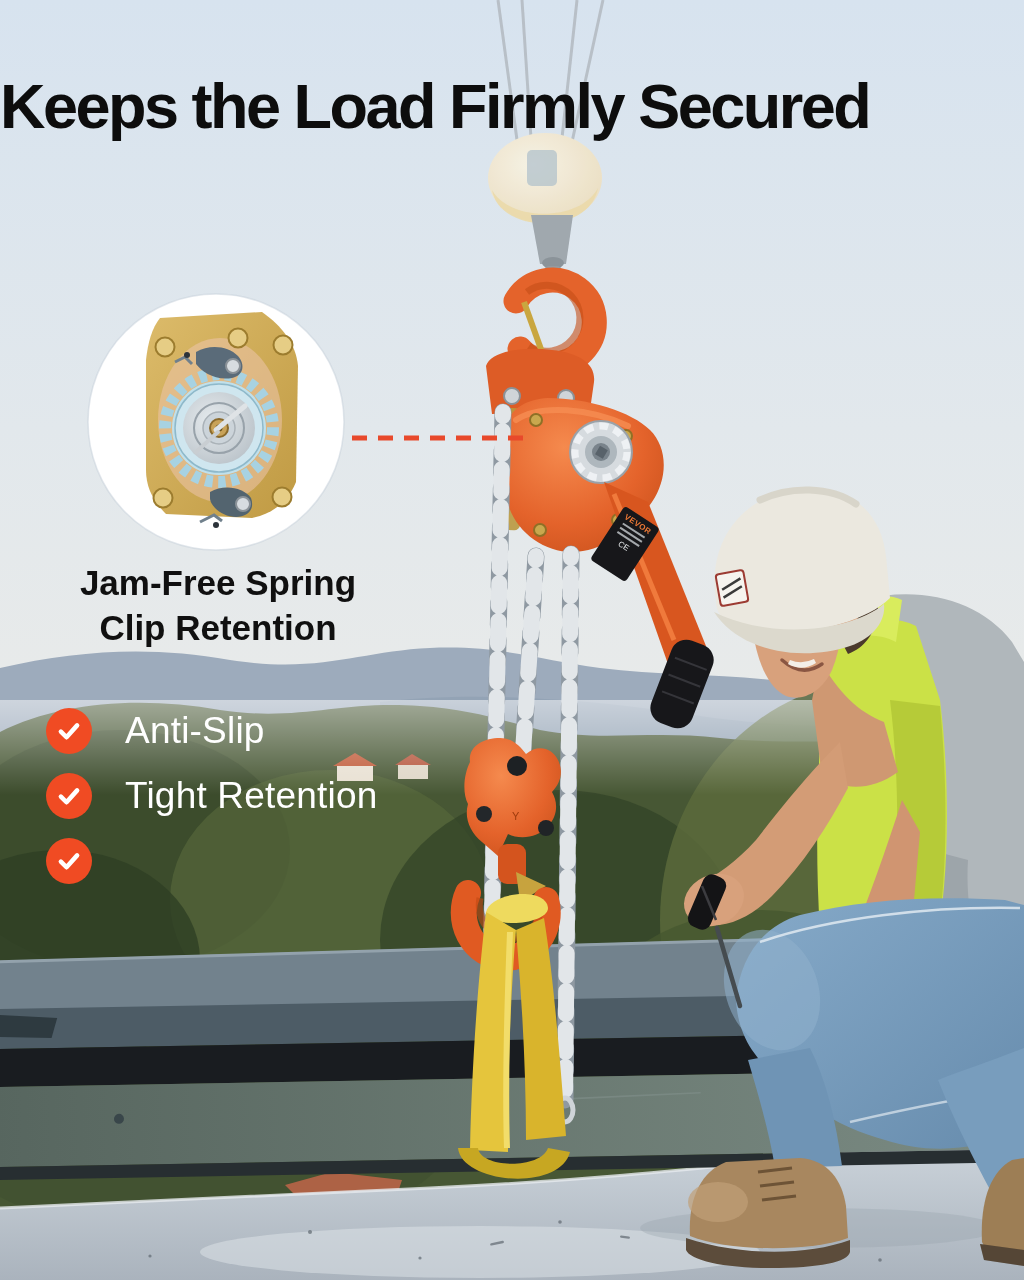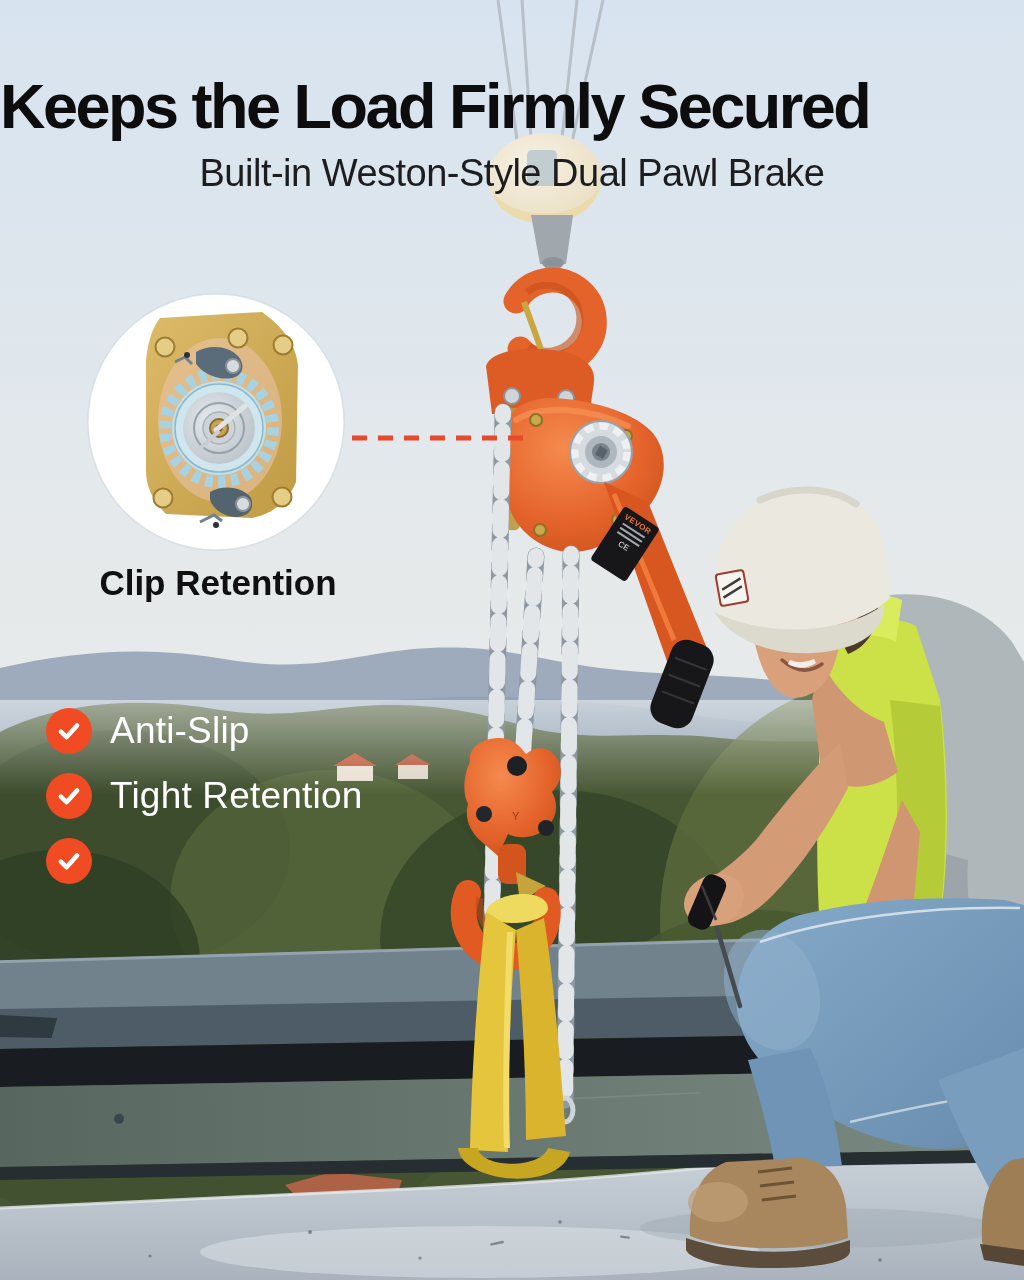--- a/index.html
+++ b/index.html
@@ -8,21 +8,21 @@
   .photo{position:absolute;left:0;top:0;width:1024px;height:1280px;display:block;}
   .overlay{position:absolute;left:0;top:0;width:1024px;height:1280px;}
   .title{position:absolute;top:70px;left:0;width:844px;text-align:center;
          font-size:63px;font-weight:bold;letter-spacing:-2.5px;color:#0d0d0d;white-space:nowrap;}
   .subtitle{position:absolute;top:152px;left:0;width:1024px;text-align:center;
          font-size:38px;font-weight:400;letter-spacing:-0.5px;color:#1d1d1f;white-space:nowrap;}
   .callout{position:absolute;left:28px;top:560px;width:380px;text-align:center;
          font-size:35px;line-height:45px;font-weight:600;color:#101010;}
   .callout span{display:block;}
   .features{position:absolute;left:46px;top:708px;}
-  .feature-row{display:flex;align-items:center;height:46px;margin-bottom:19px;}
+  .feature-row{display:flex;align-items:center;height:46px;margin-bottom:19px;gap:15px;}
   .badge{width:46px;height:46px;border-radius:50%;background:#F04B23;flex:0 0 46px;
          display:flex;align-items:center;justify-content:center;}
   .badge svg{width:30px;height:30px;display:block;}
   .feature-label{margin-left:18px;font-size:37px;font-weight:400;color:#ffffff;letter-spacing:0.2px;
          white-space:nowrap;}
   .lever-label{position:absolute;left:604px;top:512px;width:42px;height:64px;
          transform:rotate(33deg);background:#17171a;border-radius:4px;box-sizing:border-box;
          display:flex;flex-direction:column;align-items:center;padding:4px 2px 2px 2px;}
   .lever-label .brand{font-size:8px;font-weight:bold;color:#f07a36;letter-spacing:0.4px;line-height:9px;}
   .lever-label .bar{width:26px;height:2px;background:#c8cdd1;opacity:0.8;margin:1.6px 0;}
@@ -349,23 +349,23 @@
         <polyline points="200,522 214,515 222,521" fill="none" stroke="#70808c" stroke-width="3"></polyline>
         <circle cx="187" cy="355" r="3" fill="#2c333a"></circle>
           <circle cx="216" cy="525" r="3" fill="#2c333a"></circle>
       </g>
     </g>
   </svg>
 
   <div class="overlay">
 
     <div class="title">Keeps the Load Firmly Secured</div>
-    <div class="subtitle">Built-in Weston-Style Dual Pawl Brake</div>
 
     <div class="callout">
+      <span>Jam-Free Spring</span>
       <span>Clip Retention</span>
     </div>
 
     <div class="features">
       <div class="feature-row">
         <span class="badge">
           <svg viewBox="0 0 24 24">
               <polyline points="5.5,12.5 10,17 18.5,7.5" fill="none" stroke="#ffffff" stroke-width="3.6" stroke-linecap="round" stroke-linejoin="round"></polyline>
             </svg>
         </span>

